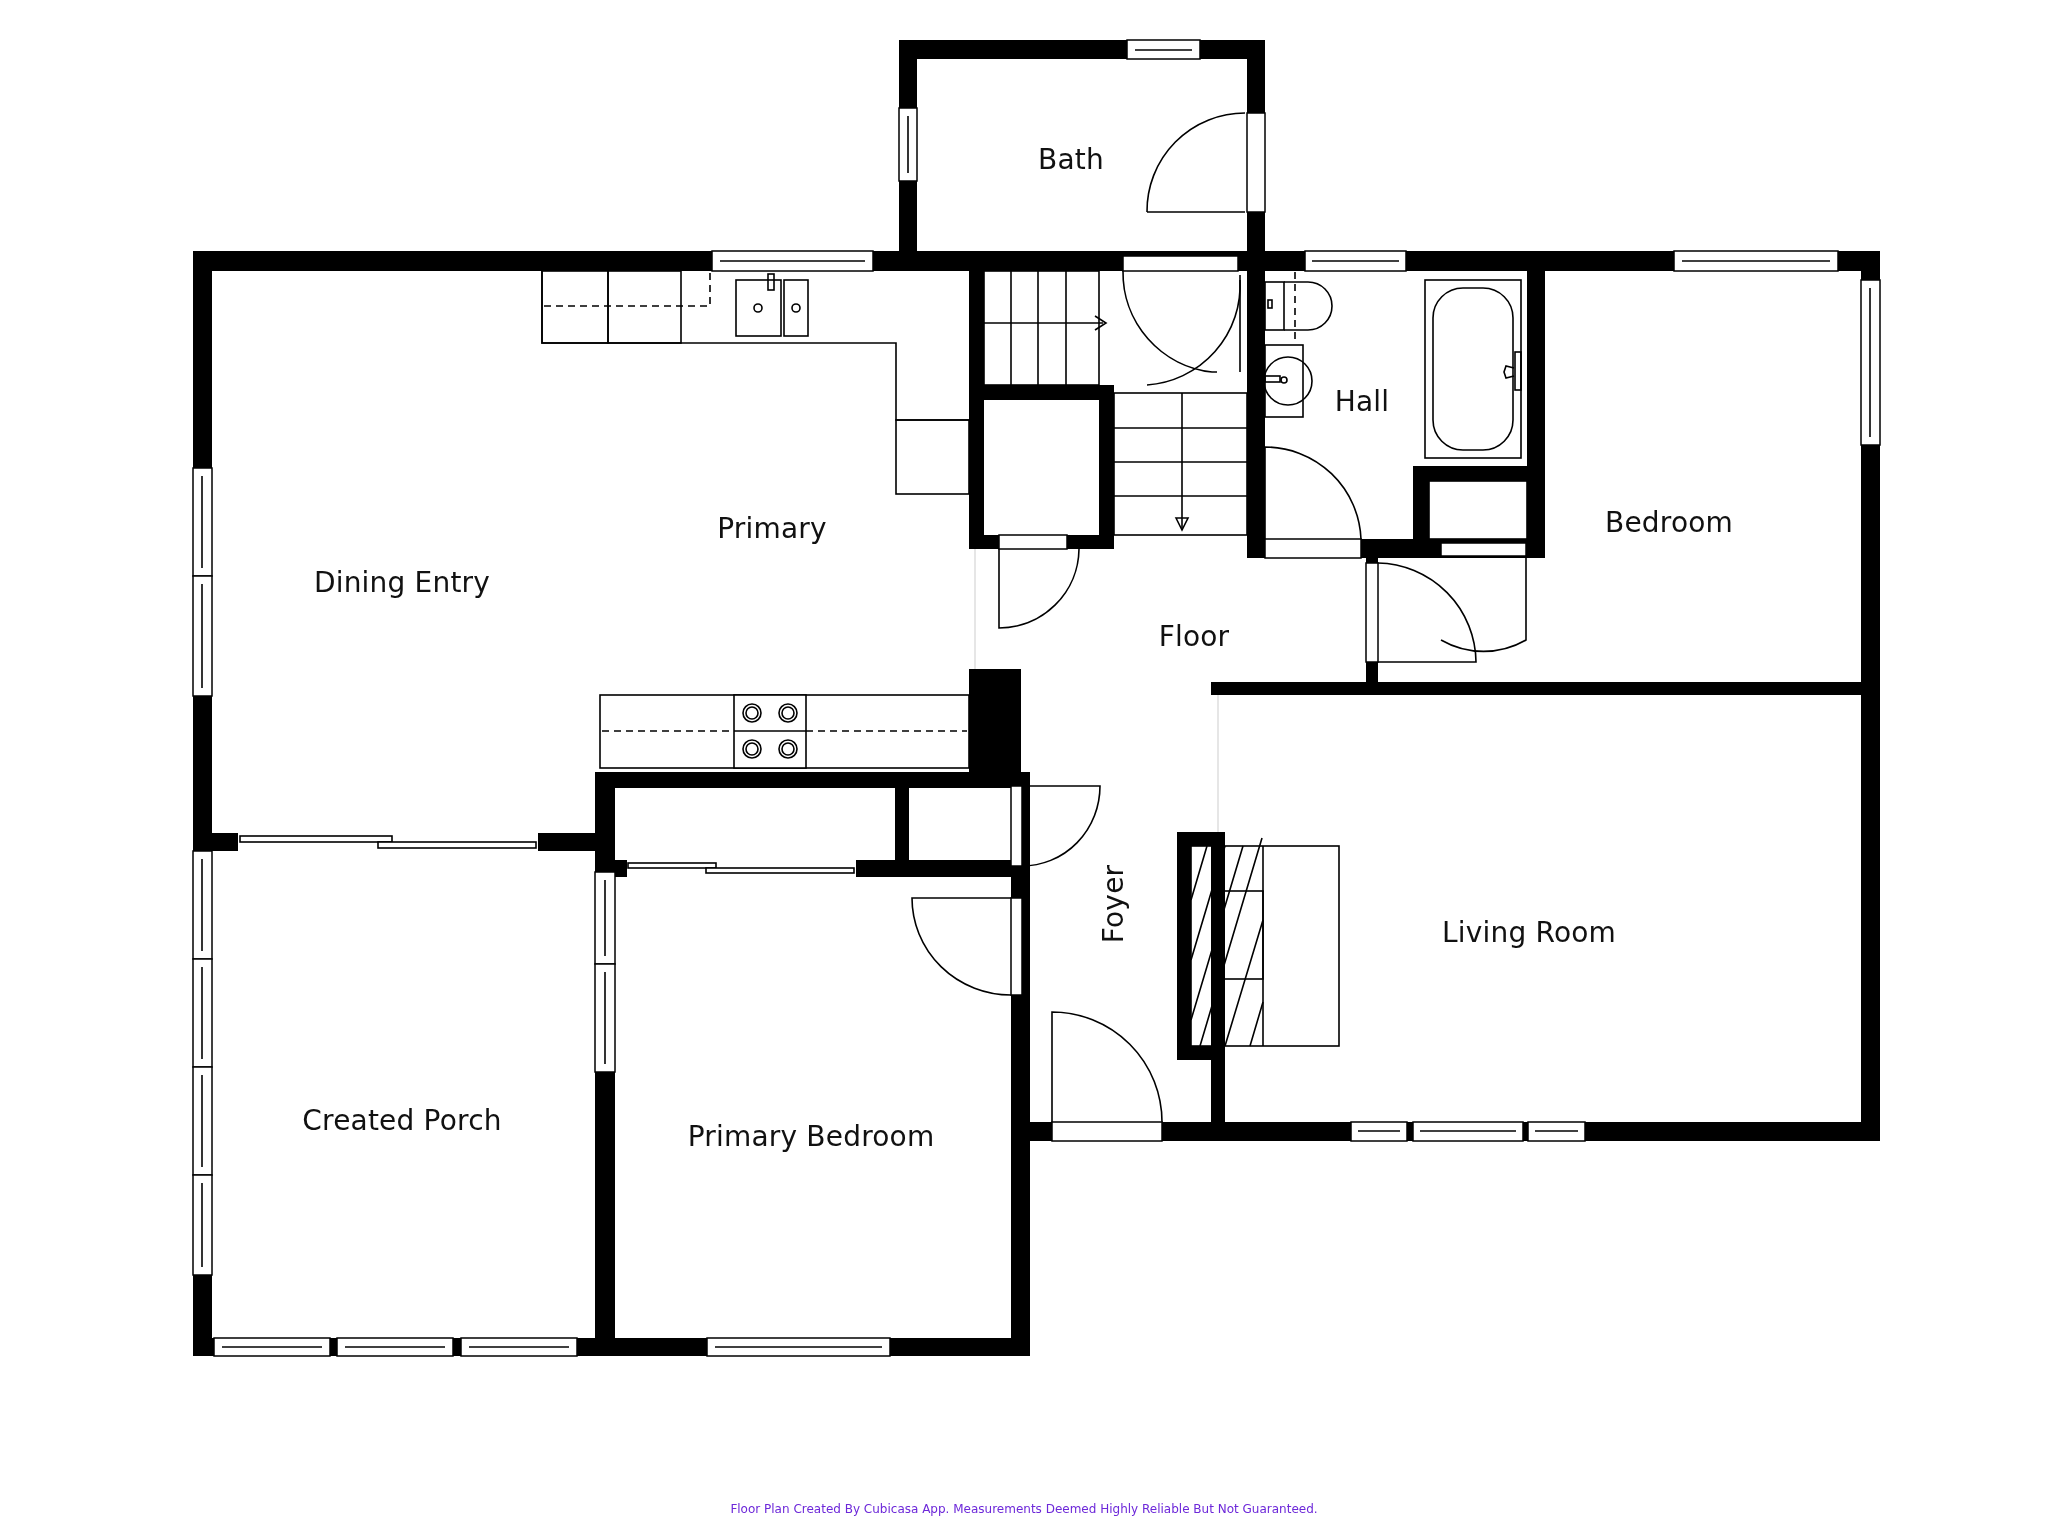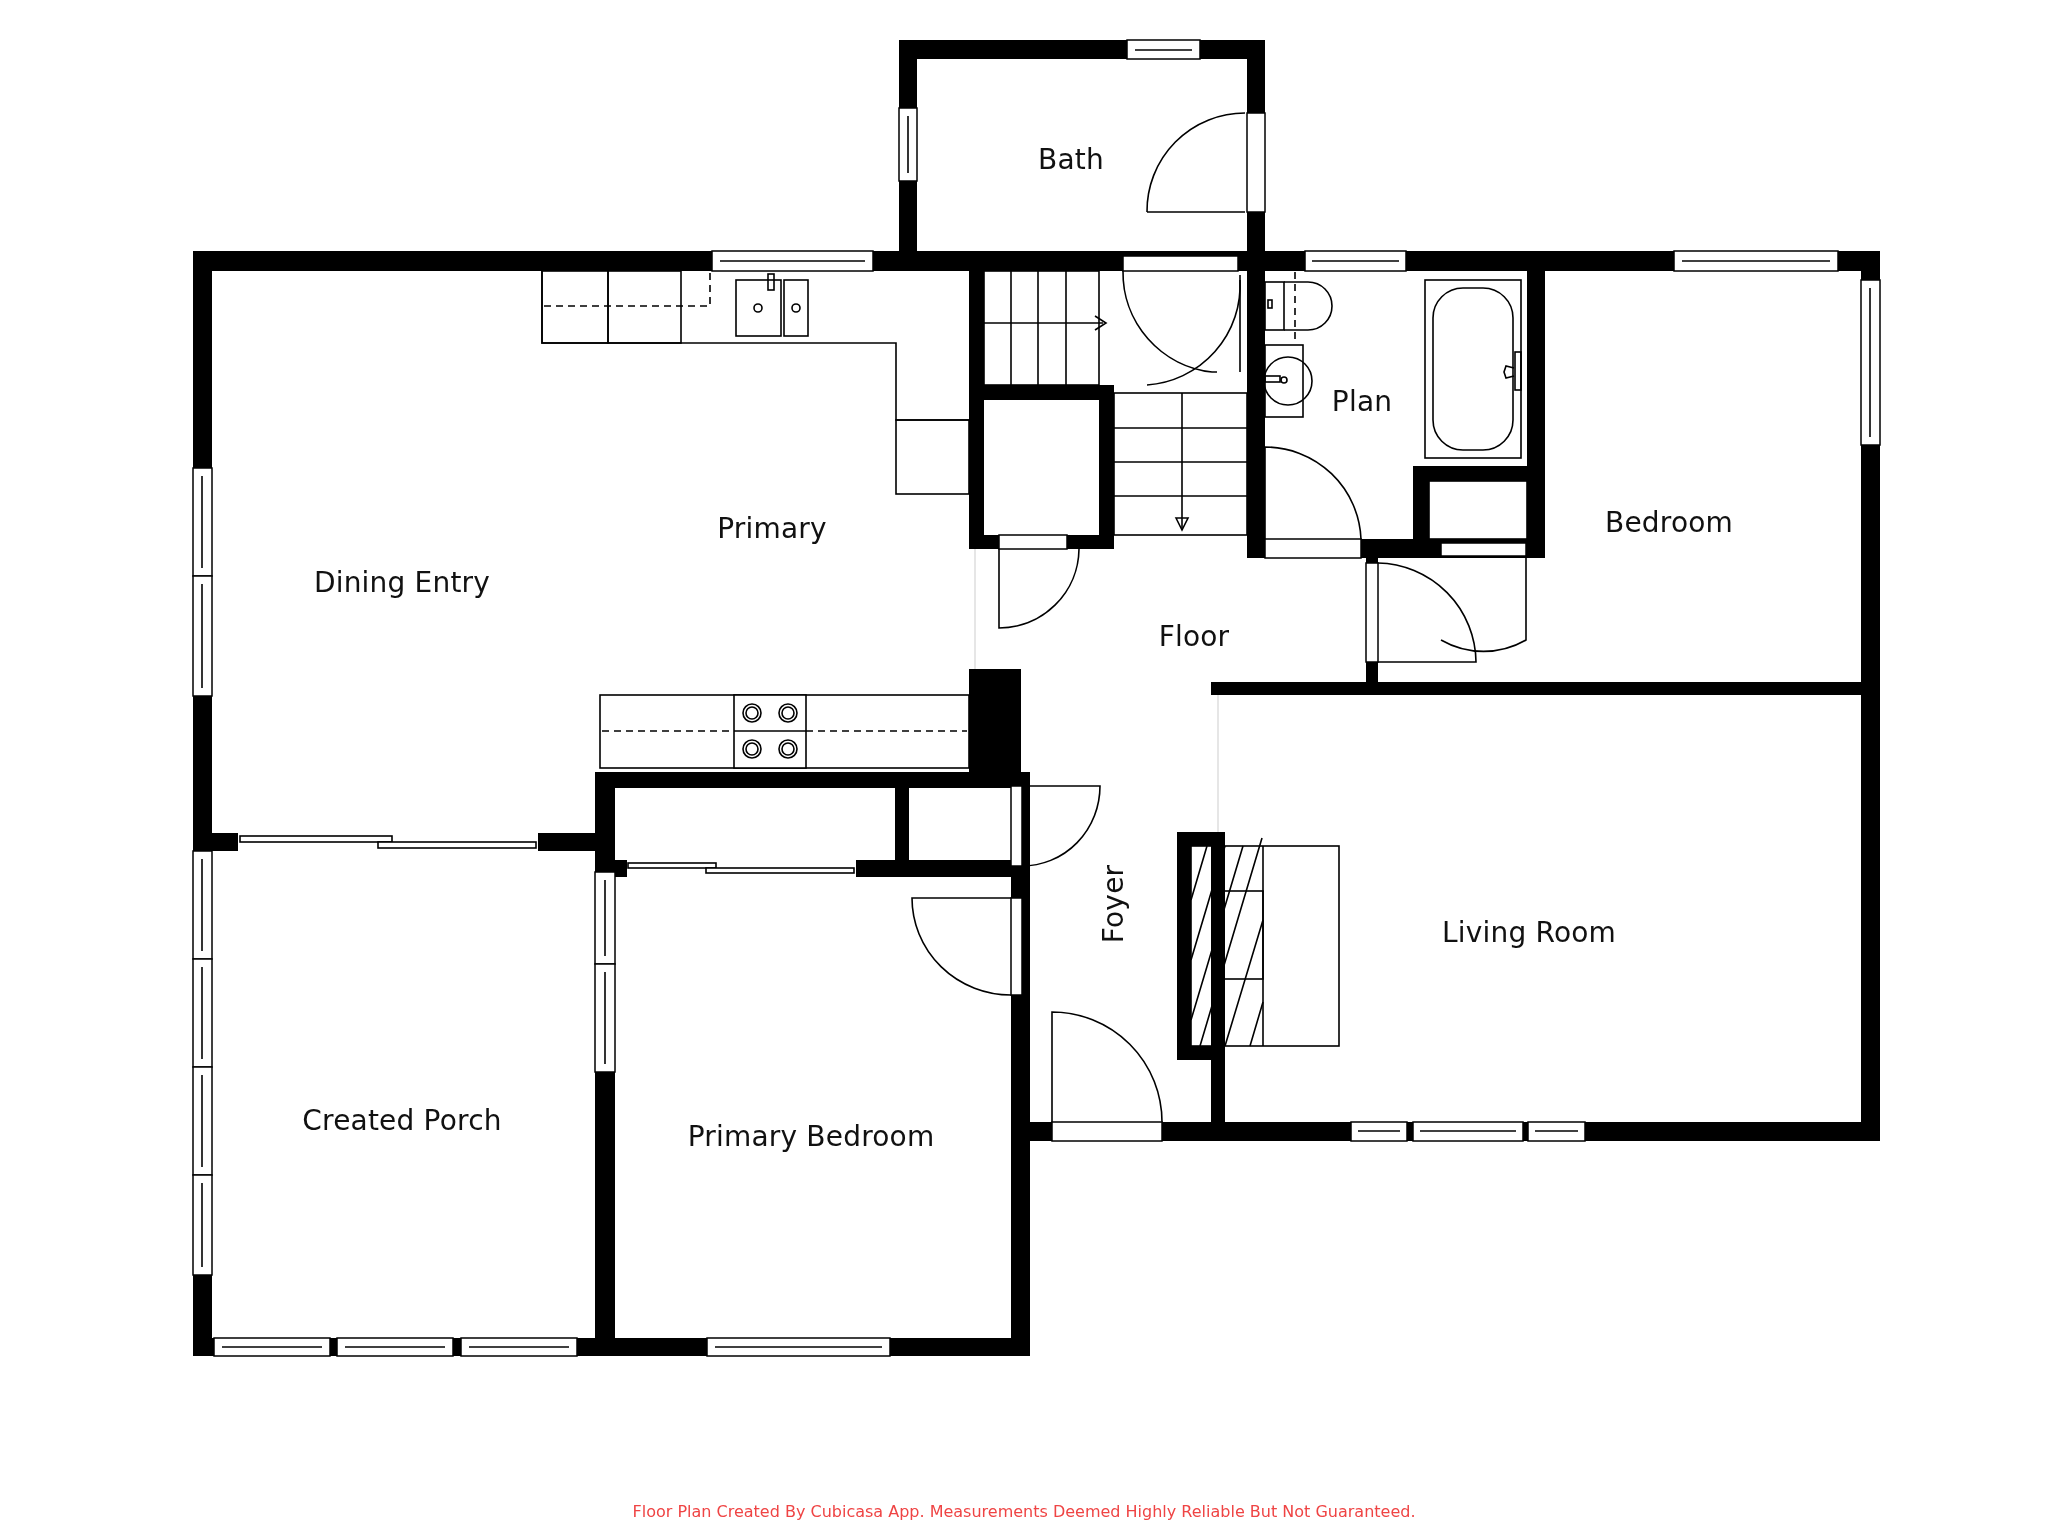--- a/index.html
+++ b/index.html
@@ -5,21 +5,21 @@
   html, body { margin: 0; padding: 0; background: #ffffff; }
   body { width: 2048px; height: 1536px; position: relative; overflow: hidden; font-family: "DejaVu Sans", "Liberation Sans", sans-serif; }
   #plan { position: absolute; left: 0; top: 0; width: 2048px; height: 1536px; }
   .wall { fill: #000000; }
   .win { fill: #ffffff; stroke: #000000; stroke-width: 1.5; }
   .thin { fill: none; stroke: #000000; stroke-width: 1.6; }
   .thinw { fill: #ffffff; stroke: #000000; stroke-width: 1.6; }
   .dash { fill: none; stroke: #000000; stroke-width: 1.6; stroke-dasharray: 7 5; }
   .label { position: absolute; color: #111111; font-size: 28px; white-space: nowrap; transform: translate(-50%, -50%); letter-spacing: 0.2px; }
   .label.vertical { transform: translate(-50%, -50%) rotate(-90deg); }
-  .footer { position: absolute; left: 50%; top: 1502px; transform: translateX(-50%); font-size: 16px; color: #ef4444; white-space: nowrap; }
+  .footer { position: absolute; left: 50%; top: 1502px; transform: translateX(-50%); font-size: 12px; color: #6d28d9; white-space: nowrap; }
 </style>
 </head>
 <body>
 
 <svg id="plan" viewBox="0 0 2048 1536" xmlns="http://www.w3.org/2000/svg">
 
   <g>
 
     <rect class="wall" x="899" y="40" width="366" height="19"></rect>
     <rect class="wall" x="899" y="40" width="18" height="231"></rect>
@@ -237,21 +237,21 @@
     <rect class="thin" x="1191" y="846" width="148" height="200"></rect>
     <line class="thin" x1="1263" y1="846" x2="1263" y2="1046"></line>
     <rect class="thin" x="1213" y="891" width="50" height="88"></rect>
     <path class="thin" d="M1191 900 L1207 846 M1191 960 L1225 846 M1191 1020 L1243 846 M1200 1046 L1262 838 M1225 1046 L1263 920 M1250 1046 L1263 1002"></path>
   </g>
 </svg>
 
 <div class="label" style="left:1071px;top:159px">Bath</div>
 <div class="label" style="left:772px;top:528px">Primary</div>
 <div class="label" style="left:402px;top:582px">Dining Entry</div>
-<div class="label" style="left:1362px;top:401px">Plan</div>
+<div class="label" style="left:1362px;top:401px">Hall</div>
 <div class="label" style="left:1669px;top:522px">Bedroom</div>
 <div class="label" style="left:1194px;top:636px">Floor</div>
 <div class="label vertical" style="left:1113px;top:904px">Foyer</div>
 <div class="label" style="left:1529px;top:932px">Living Room</div>
 <div class="label" style="left:402px;top:1120px">Created Porch</div>
 <div class="label" style="left:811px;top:1136px">Primary Bedroom</div>
 
 <div class="footer">Floor Plan Created By Cubicasa App. Measurements Deemed Highly Reliable But Not Guaranteed.</div>
 
 </body></html>

